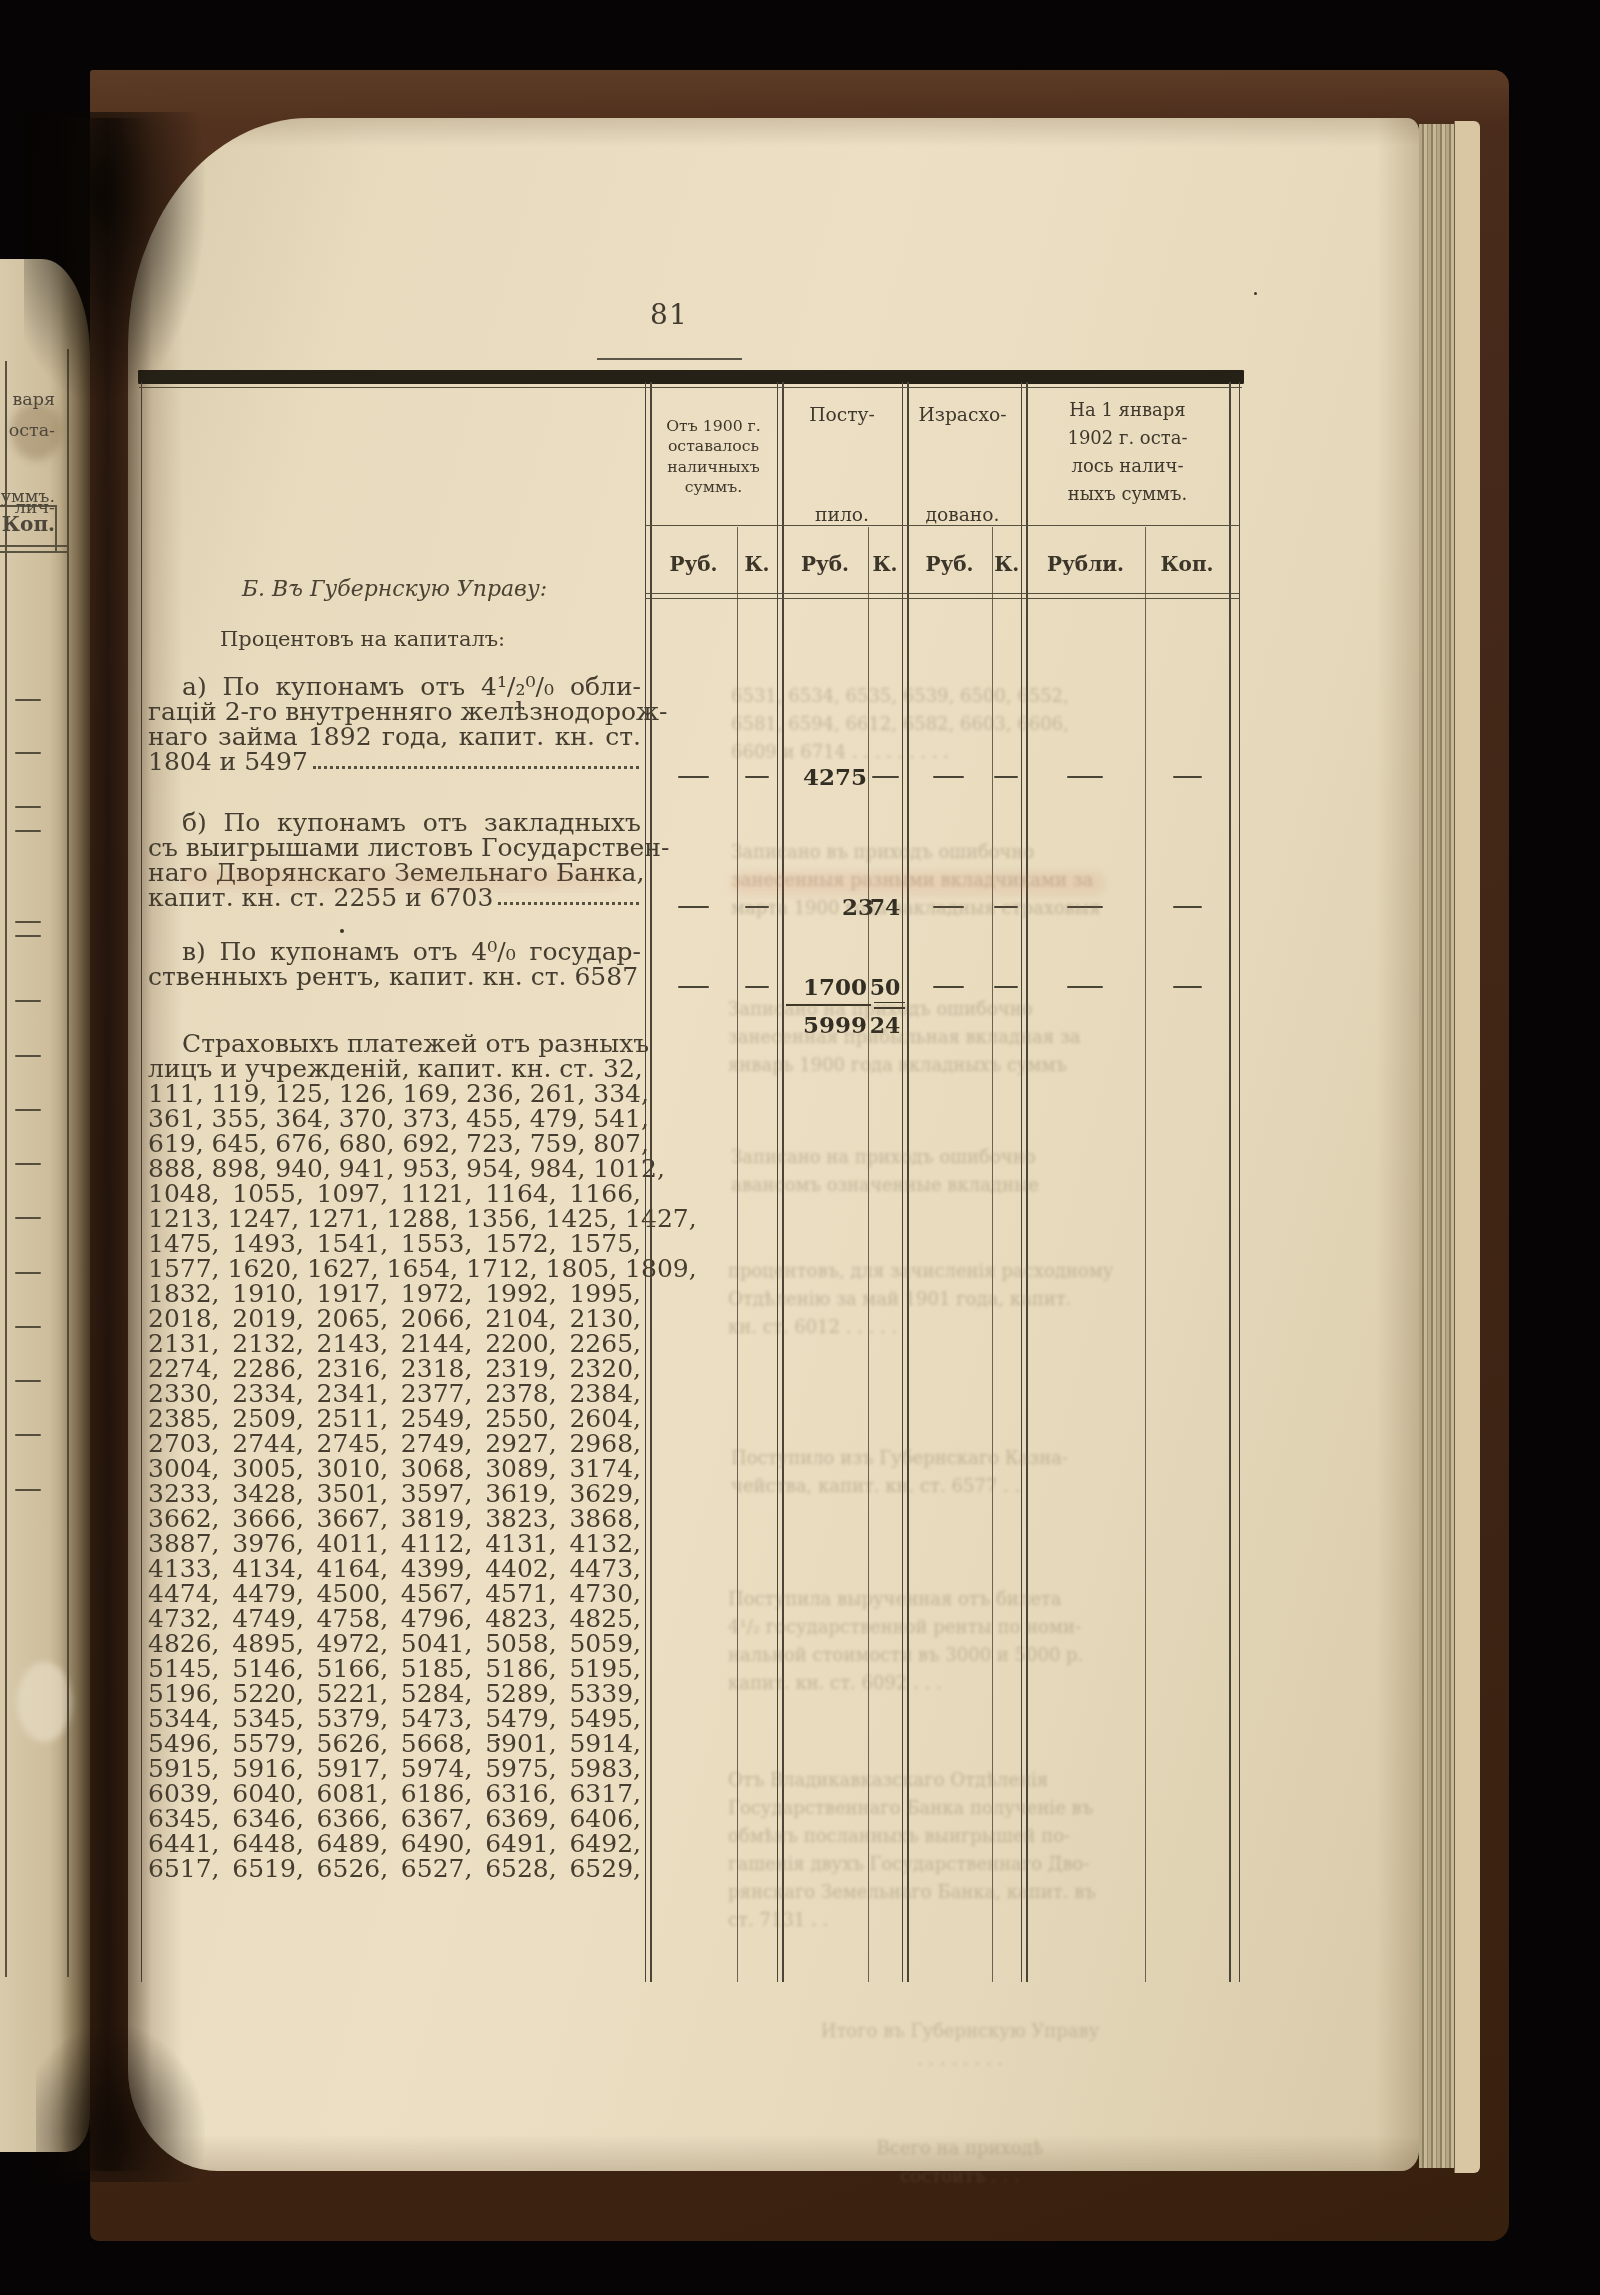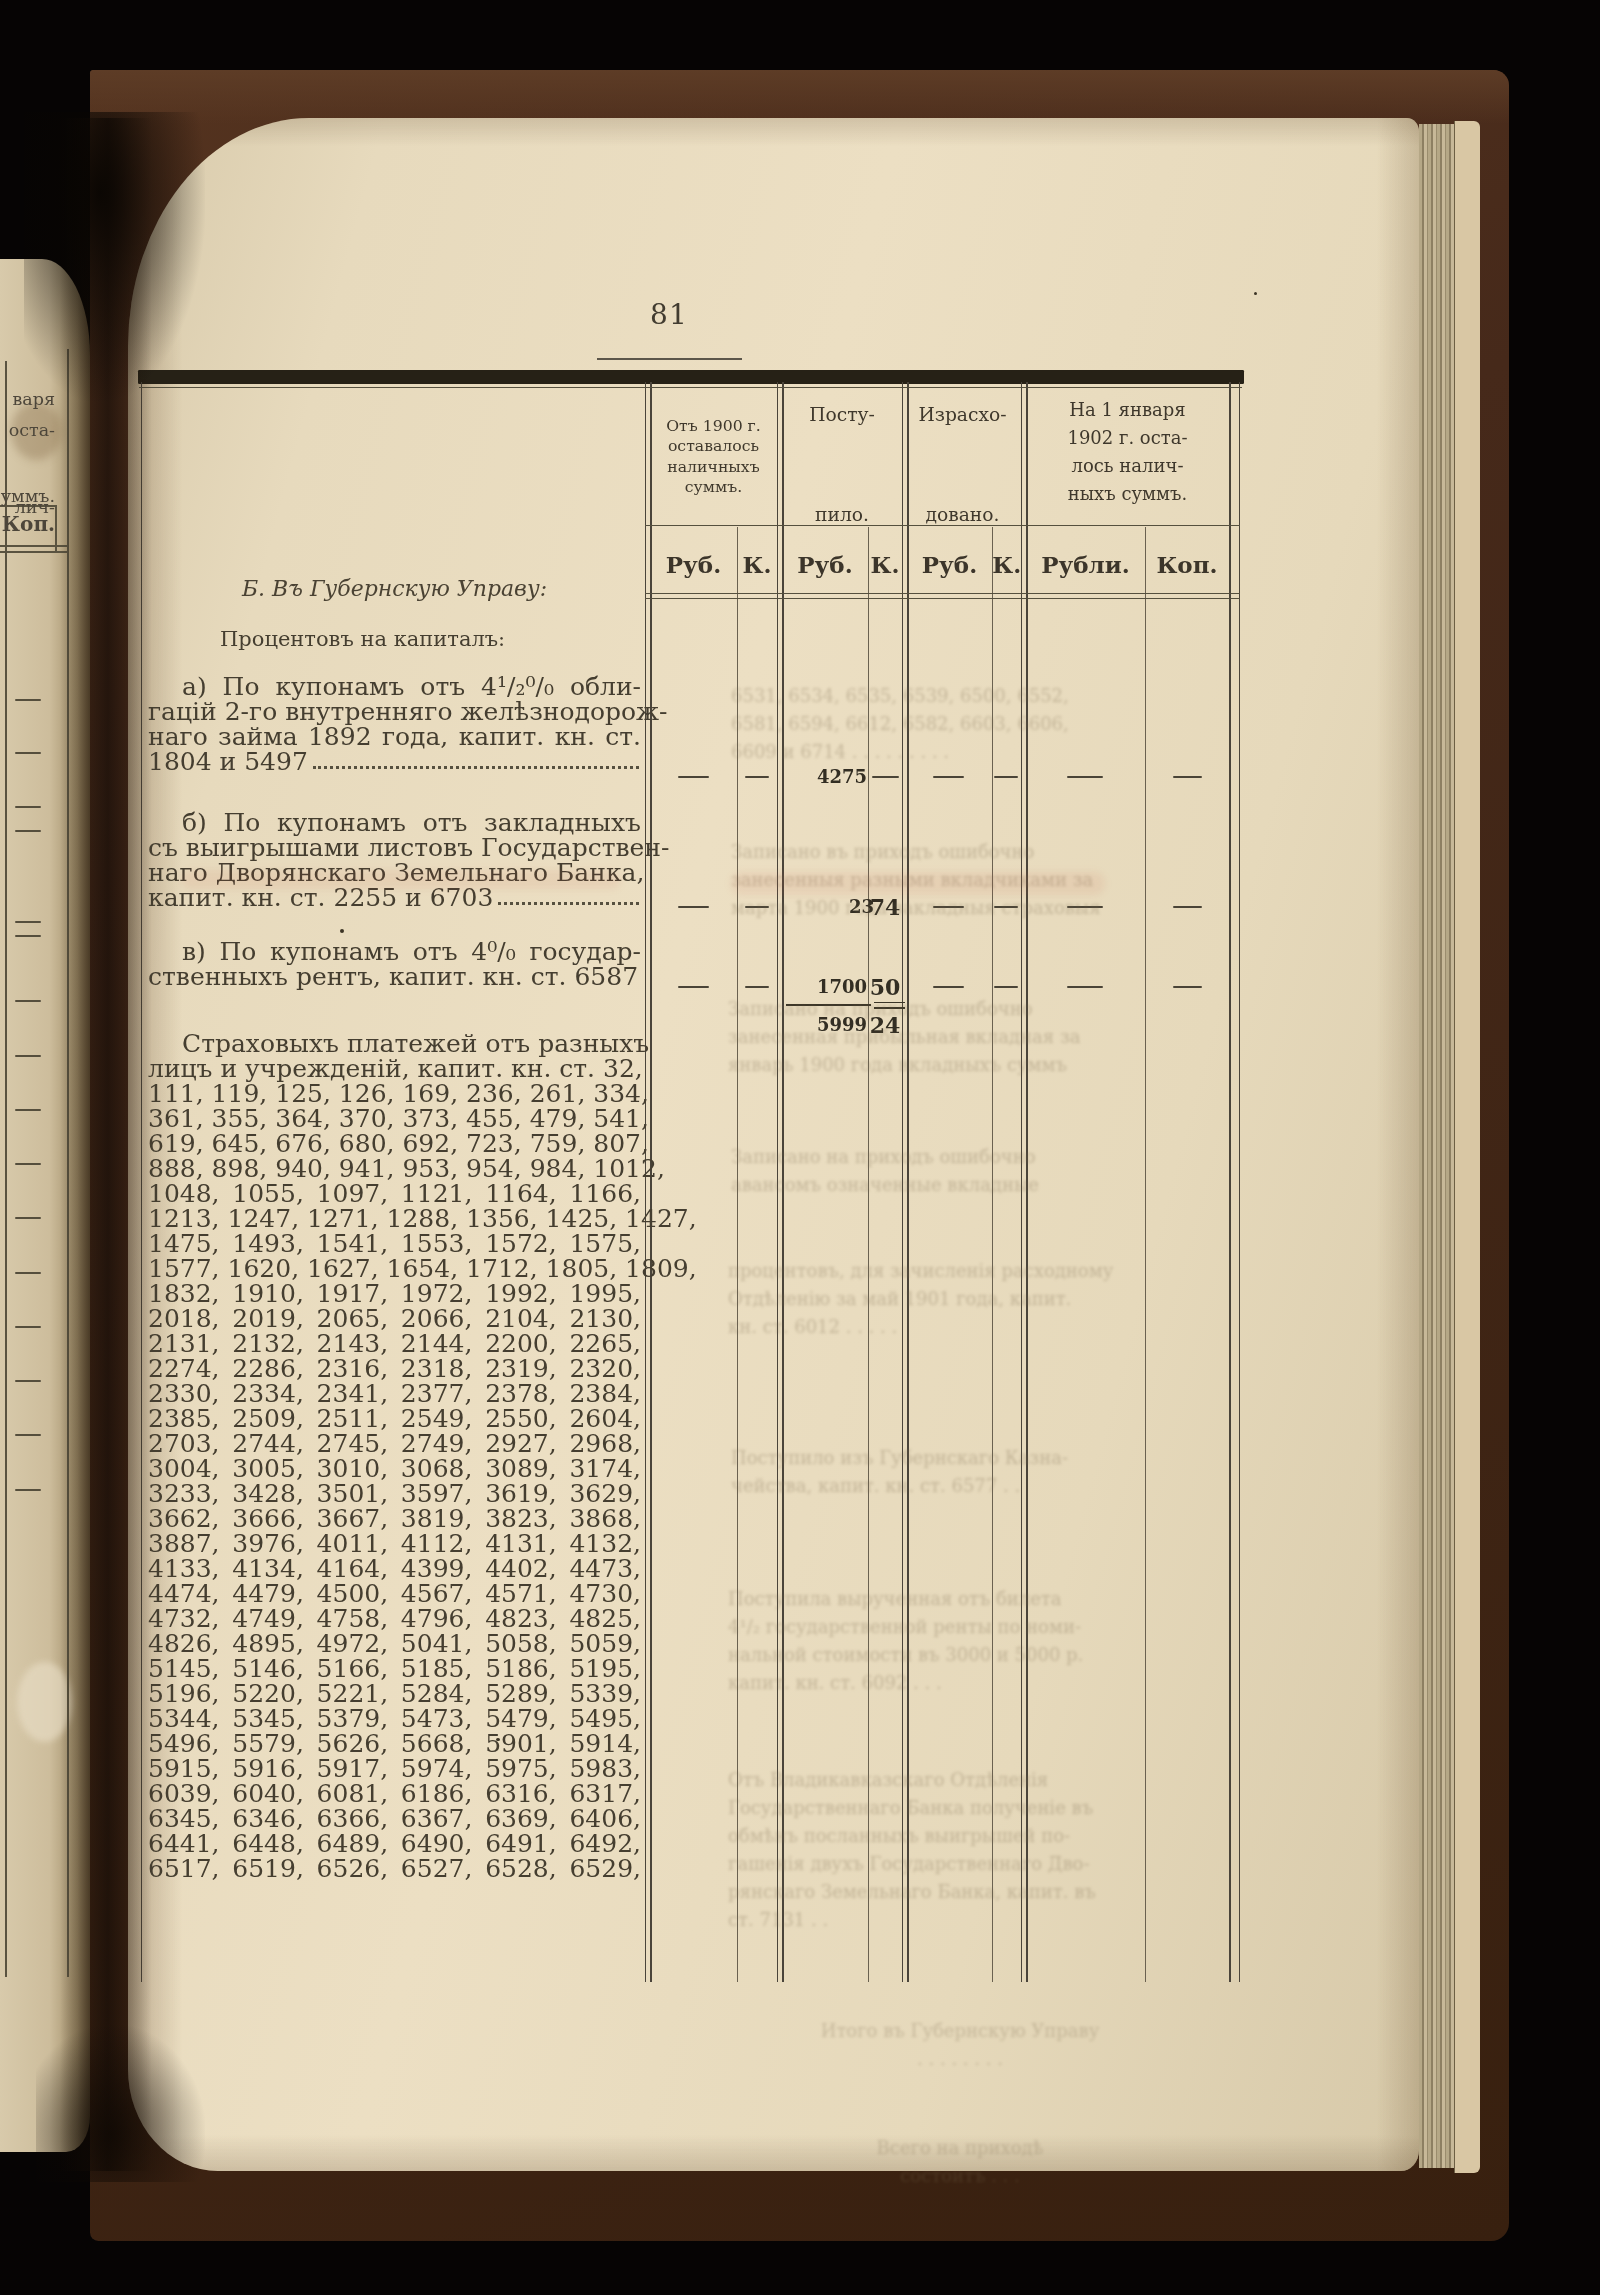--- a/index.html
+++ b/index.html
@@ -49,23 +49,23 @@
   .pnum-rule{position:absolute;left:469px;top:240px;width:145px;height:1.8px;background:#5c564a;}
   .thick-rule{position:absolute;left:9.6px;top:252px;width:1106px;height:14px;background:#262116;border-radius:1.2px;}
   .hline{position:absolute;background:#55503e;height:1.2px;}
   .vline{position:absolute;background:#4a443a;}
   .vline.lt{background:#6a6150;}
   .hdr-cell{position:absolute;color:#3f382c;text-align:center;}
   .hdr4a{font-size:15.7px;line-height:20.5px;padding-top:26.5px;}
   .hdr2{font-size:18.7px;display:flex;flex-direction:column;justify-content:space-between;height:96px;padding-top:8.4px;box-sizing:content-box;}
   .hdr4b{font-size:18px;line-height:28px;padding-top:6px;}
   .unit{position:absolute;top:422px;height:48px;display:flex;align-items:center;justify-content:center;
-    font-size:23px;font-weight:bold;color:#3c352a;}
+    font-size:20px;font-weight:bold;color:#3c352a;}
   .dash{position:absolute;height:2.4px;background:#4a4437;border-radius:1.2px;}
-  .val{position:absolute;font-size:18px;font-weight:bold;color:#332e23;height:30px;line-height:30px;}
+  .val{position:absolute;font-size:23px;font-weight:bold;color:#332e23;height:30px;line-height:30px;}
   .val.r{text-align:right;}
   .val.c{text-align:center;font-size:22px;}
   .tot-rule1{position:absolute;left:658px;top:886px;width:85px;height:2.4px;background:#3b3527;}
   .tot-rule2a{position:absolute;left:746px;top:884px;width:31px;height:1.2px;background:#3b3527;}
   .tot-rule2b{position:absolute;left:746px;top:889px;width:31px;height:1.8px;background:#3b3527;}
   
   .para{position:absolute;left:20px;width:493px;color:#453e30;font-size:25px;line-height:25px;}
   .para .ln{text-align:justify;text-align-last:justify;height:25px;overflow:visible;white-space:nowrap;}
   .para .ln.ind{padding-left:34px;}
   .para .ln.lead{display:flex;text-align-last:left;}

